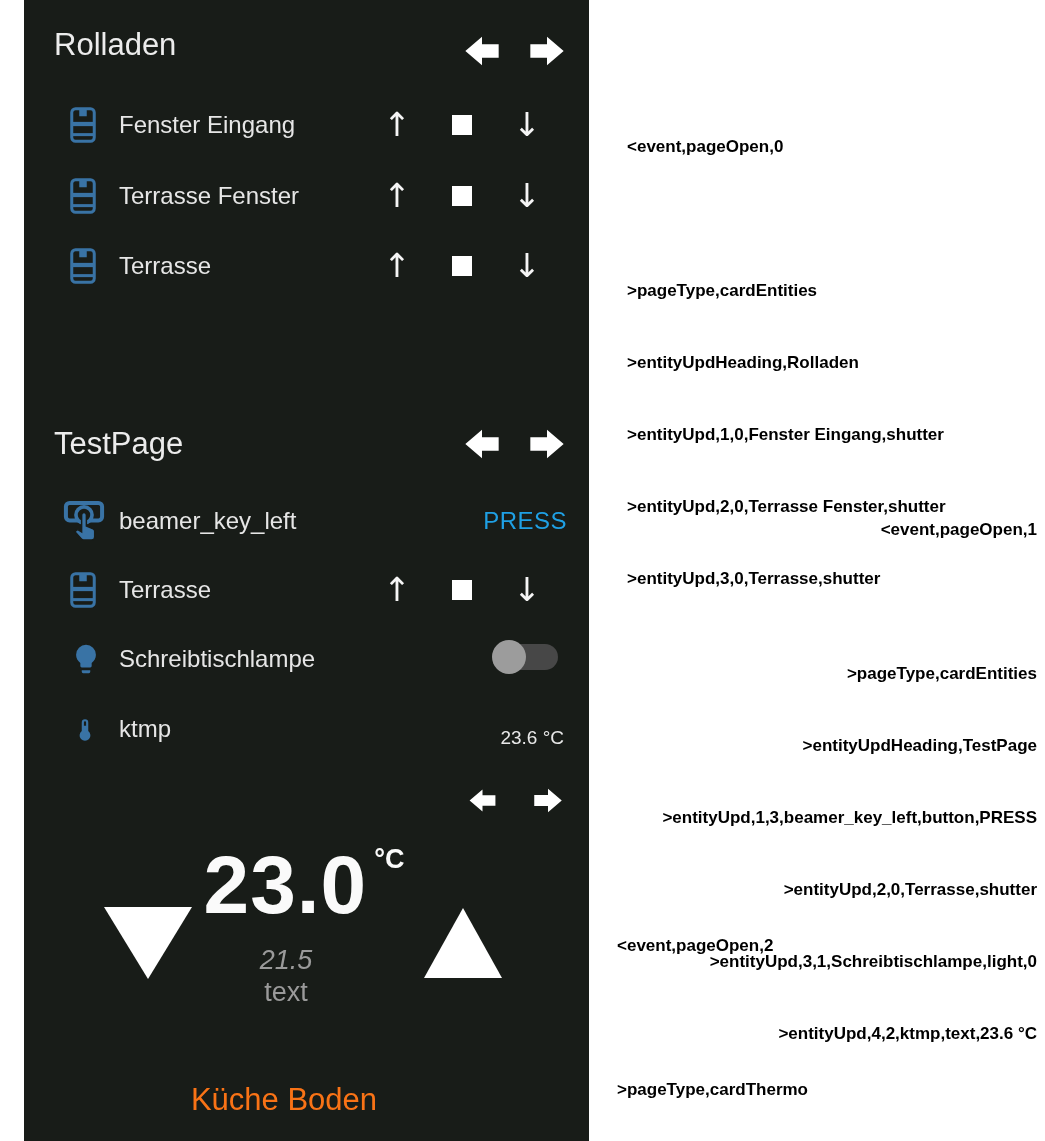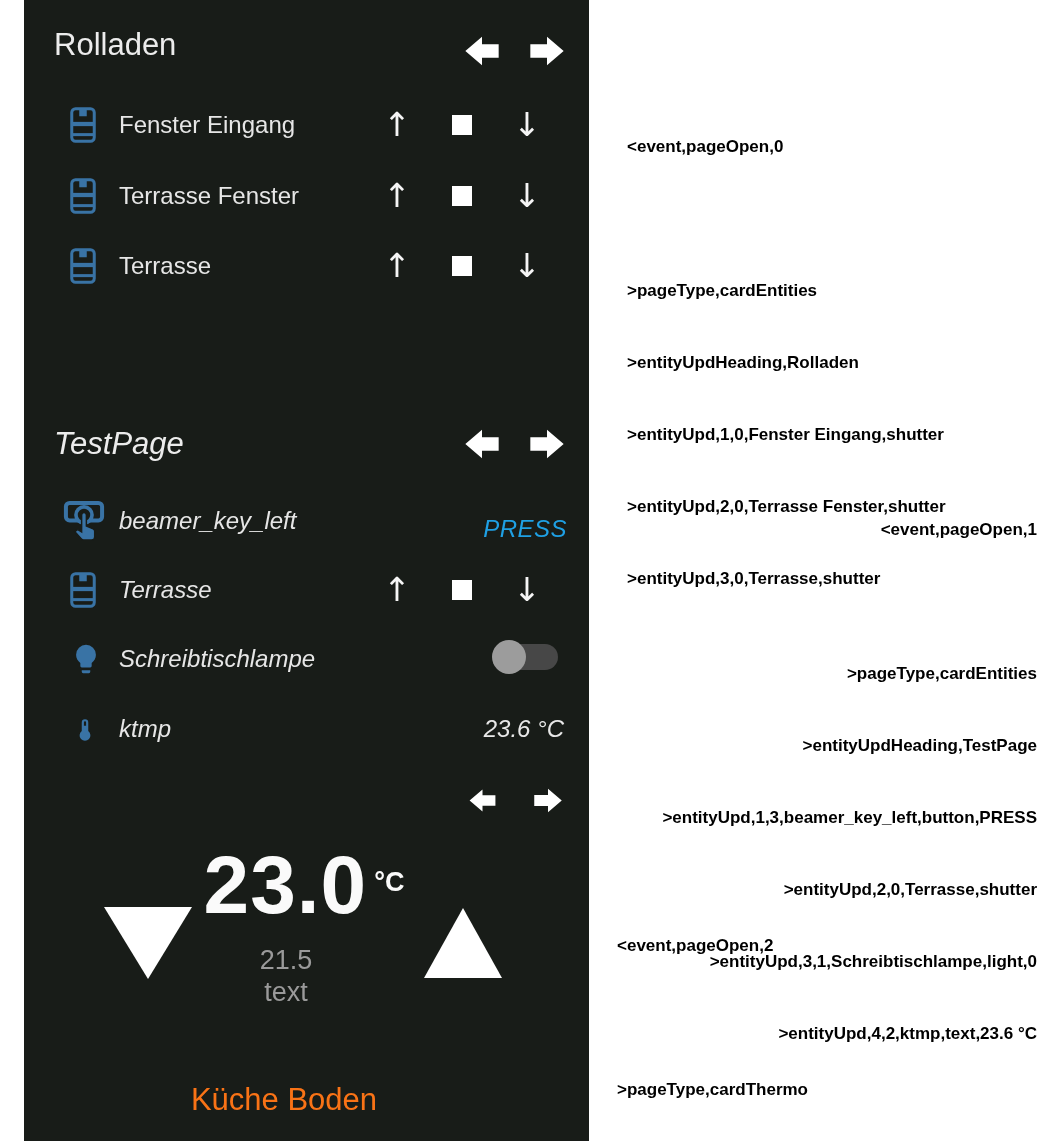--- a/index.html
+++ b/index.html
@@ -21,33 +21,33 @@
     position:absolute;left:95px;top:0;line-height:44px;font-size:24px;color:#e6e6e6;white-space:nowrap;
   }
   .ctl-up,.ctl-down{
     position:absolute;top:0;width:40px;text-align:center;line-height:44px;
     font-size:33px;color:#f5f5f5;font-family:"DejaVu Sans", sans-serif;
   }
   .ctl-up{left:353px;}
   .ctl-down{left:483px;}
   .ctl-stop{position:absolute;left:428px;top:12px;width:20px;height:20px;background:#ffffff;}
   .press-label{
-    position:absolute;left:420px;top:8px;width:123px;text-align:right;line-height:44px;
+    position:absolute;left:420px;top:0;width:123px;text-align:right;line-height:44px;
     font-size:24px;letter-spacing:.5px;color:#1fa0e4;font-weight:400;
   }
   .value-label{
-    position:absolute;left:400px;top:0;width:140px;text-align:right;line-height:44px;
-    font-size:24px;color:#e8e8e8;white-space:nowrap;
+    position:absolute;left:400px;top:9px;width:140px;text-align:right;line-height:44px;
+    font-size:19px;color:#e8e8e8;white-space:nowrap;
   }
   
   .toggle{position:absolute;left:468px;top:5px;width:66px;height:34px;}
   .toggle .track{position:absolute;left:10px;top:4px;width:56px;height:26px;border-radius:13px;background:#474747;}
   .toggle .knob{position:absolute;left:0;top:0;width:34px;height:34px;border-radius:50%;background:#9c9c9c;}
   
-  .temp-group{position:absolute;left:0;top:852px;width:560px;display:flex;justify-content:center;align-items:center;}
+  .temp-group{position:absolute;left:0;top:852px;width:560px;display:flex;justify-content:center;align-items:flex-start;}
   .temp-main{font-size:82px;line-height:66px;font-weight:700;color:#fafafa;letter-spacing:1px;}
   .temp-unit{font-size:27px;line-height:27px;font-weight:700;color:#fafafa;margin-left:7px;margin-top:-6px;}
   .temp-target,.temp-state{
     position:absolute;left:0;width:524px;text-align:center;font-size:27px;line-height:30px;color:#9a9a9a;
   }
   .temp-target{top:945px;}
   .temp-state{top:977px;}
   .thermo-name{
     position:absolute;left:0;top:1080px;width:520px;text-align:center;
     font-size:31px;line-height:40px;color:#f97316;
@@ -120,21 +120,21 @@
       <svg class="e-icon" width="30" height="40" viewBox="0 0 24 30">
           <use href="#ico-shutter"></use>
         </svg>
       <span class="e-label">Terrasse</span>
       <span class="ctl-up">↑</span>
       <span class="ctl-stop"></span>
       <span class="ctl-down">↓</span>
     </div>
   </div>
 
-  <div class="card" style="top:380px;height:380px;font-style:italic;">
+  <div class="card" style="top:380px;height:380px;">
     <div class="heading" style="top:44px;">TestPage</div>
     <div class="nav-arrow" style="left:438px;top:424px;margin-top:-380px;">
       <svg viewBox="0 0 24 24">
           <use href="#ico-arrow-left"></use>
         </svg>
     </div>
     <div class="nav-arrow" style="left:503px;top:424px;margin-top:-380px;">
       <svg viewBox="0 0 24 24">
           <use href="#ico-arrow-right"></use>
         </svg>
@@ -201,21 +201,21 @@
       <svg width="88" height="72">
         <polygon points="0,0 88,0 44,72" fill="#ffffff"></polygon>
       </svg>
     </div>
     <div class="tri" style="left:400px;top:148px;">
       <svg width="78" height="70">
         <polygon points="39,0 78,70 0,70" fill="#ffffff"></polygon>
       </svg>
     </div>
 
-    <div class="temp-target" style="top:185px;">21.5</div>
+    <div class="temp-target" style="top:185px;font-style:italic;">21.5</div>
     <div class="temp-state" style="top:217px;">text</div>
     <div class="thermo-name" style="top:320px;">Küche Boden</div>
   </div>
 </div>
 
 <div class="proto b1">
   <div>&lt;event,pageOpen,0</div>
   <div class="gap"></div>
   <div>&gt;pageType,cardEntities</div>
   <div>&gt;entityUpdHeading,Rolladen</div>

